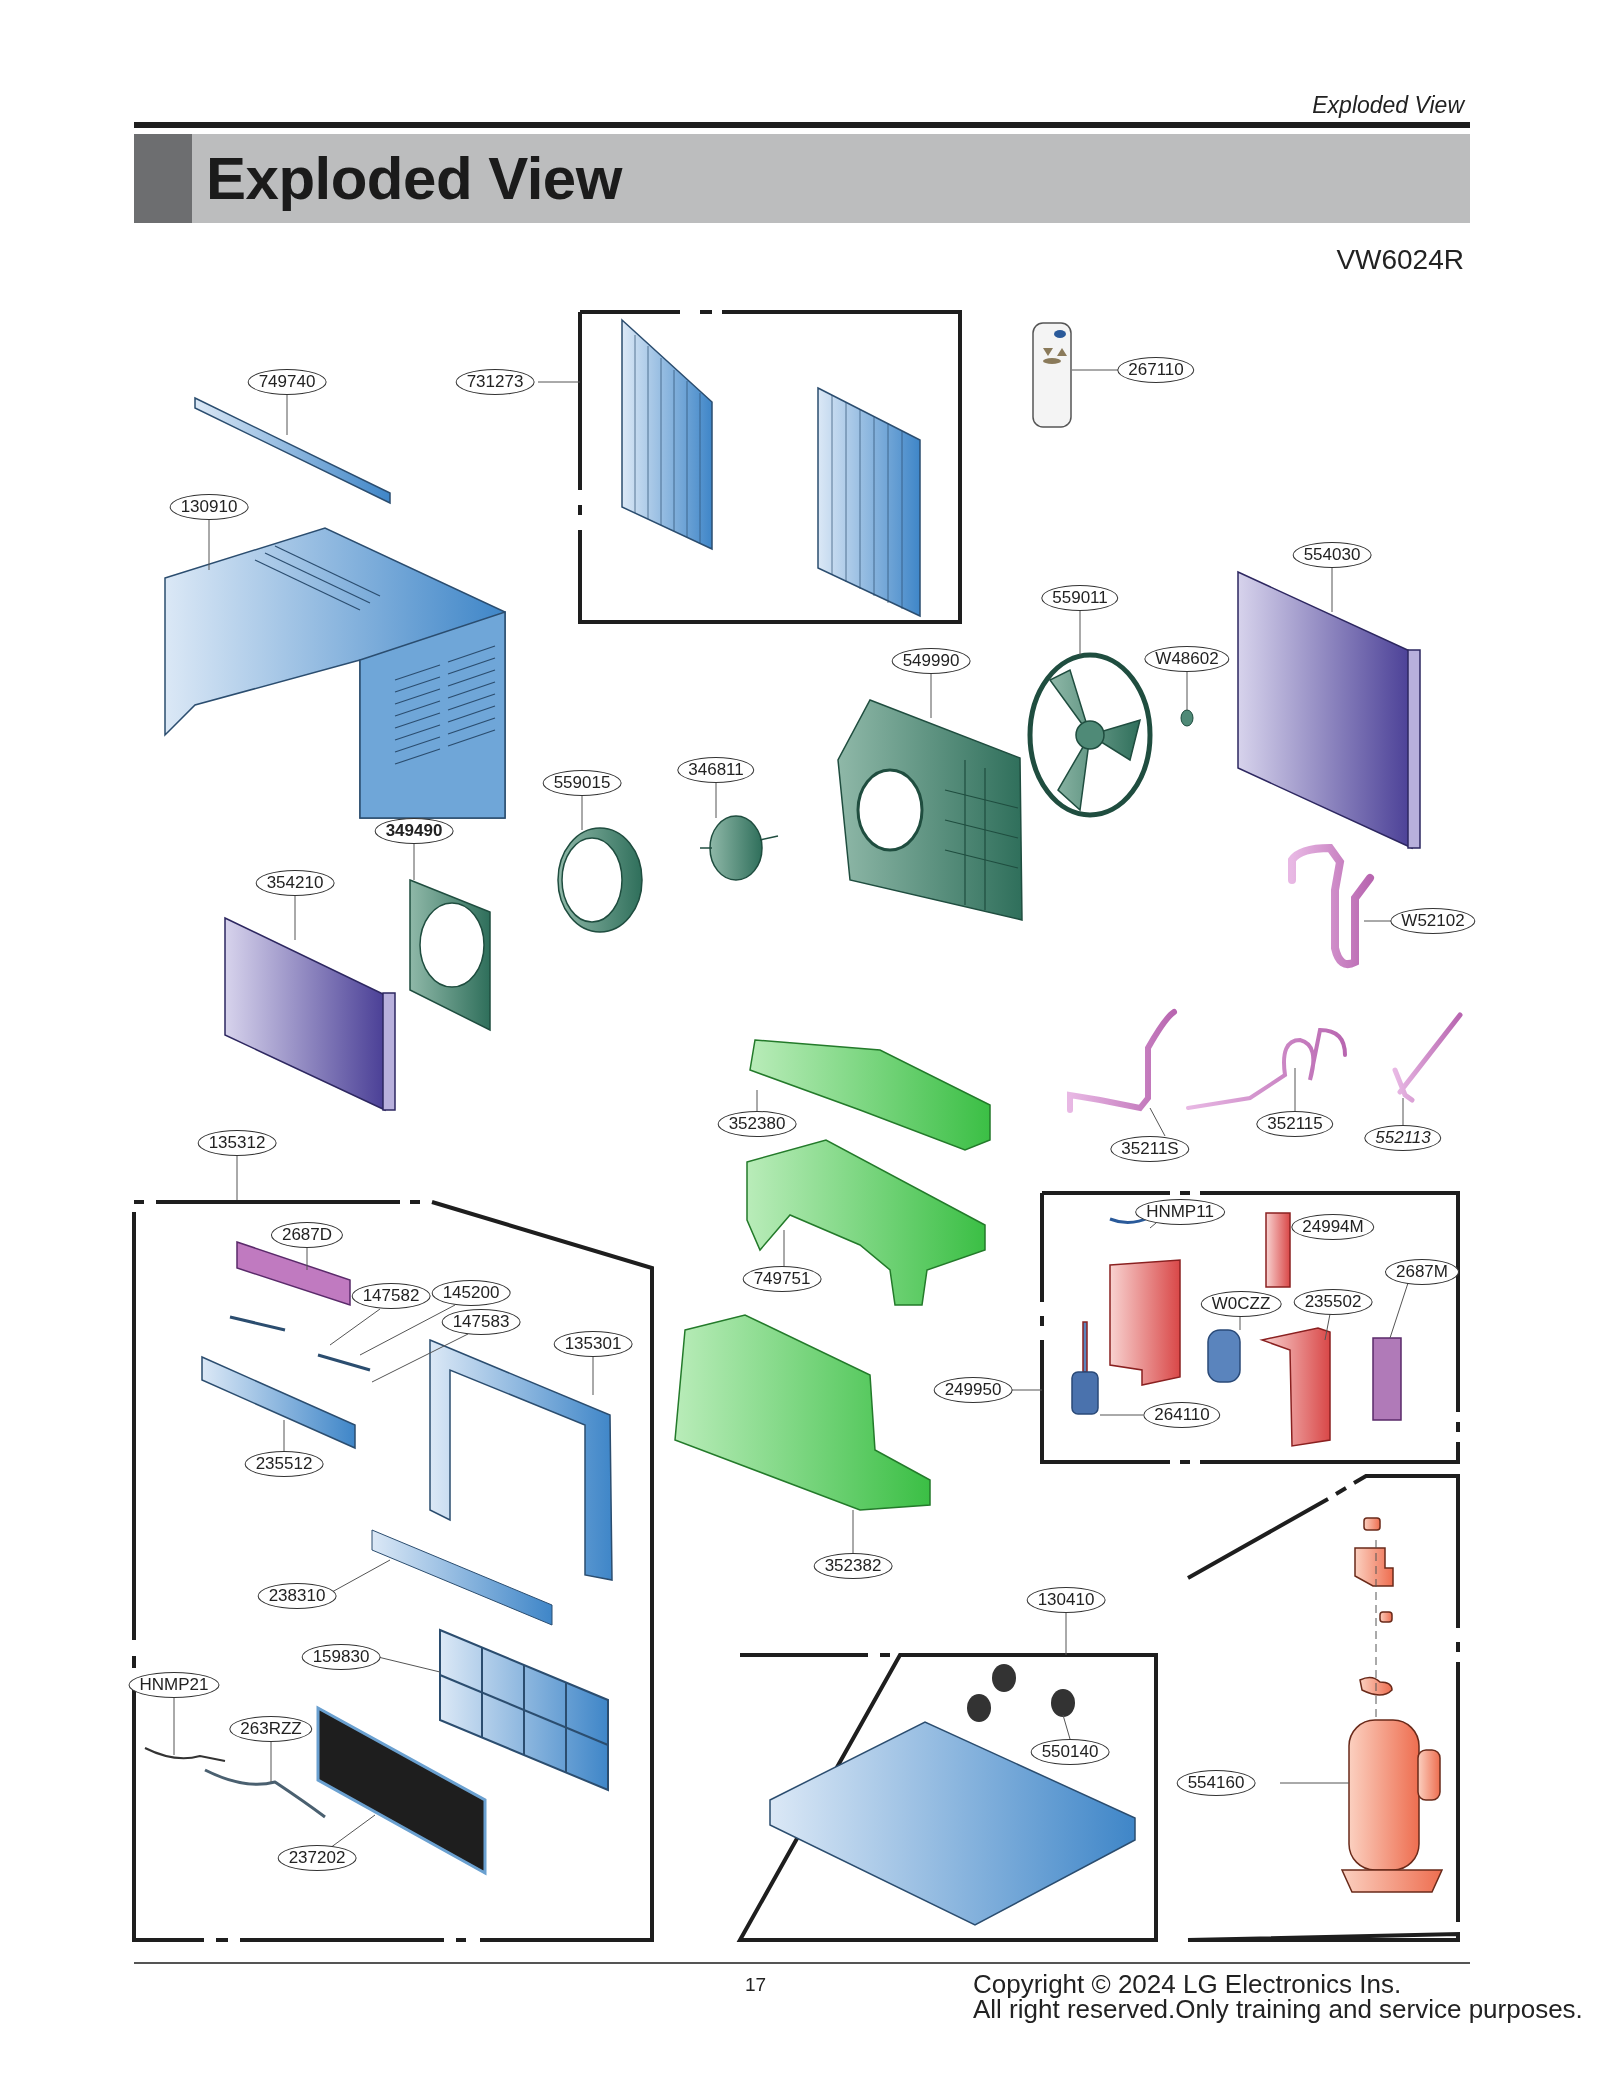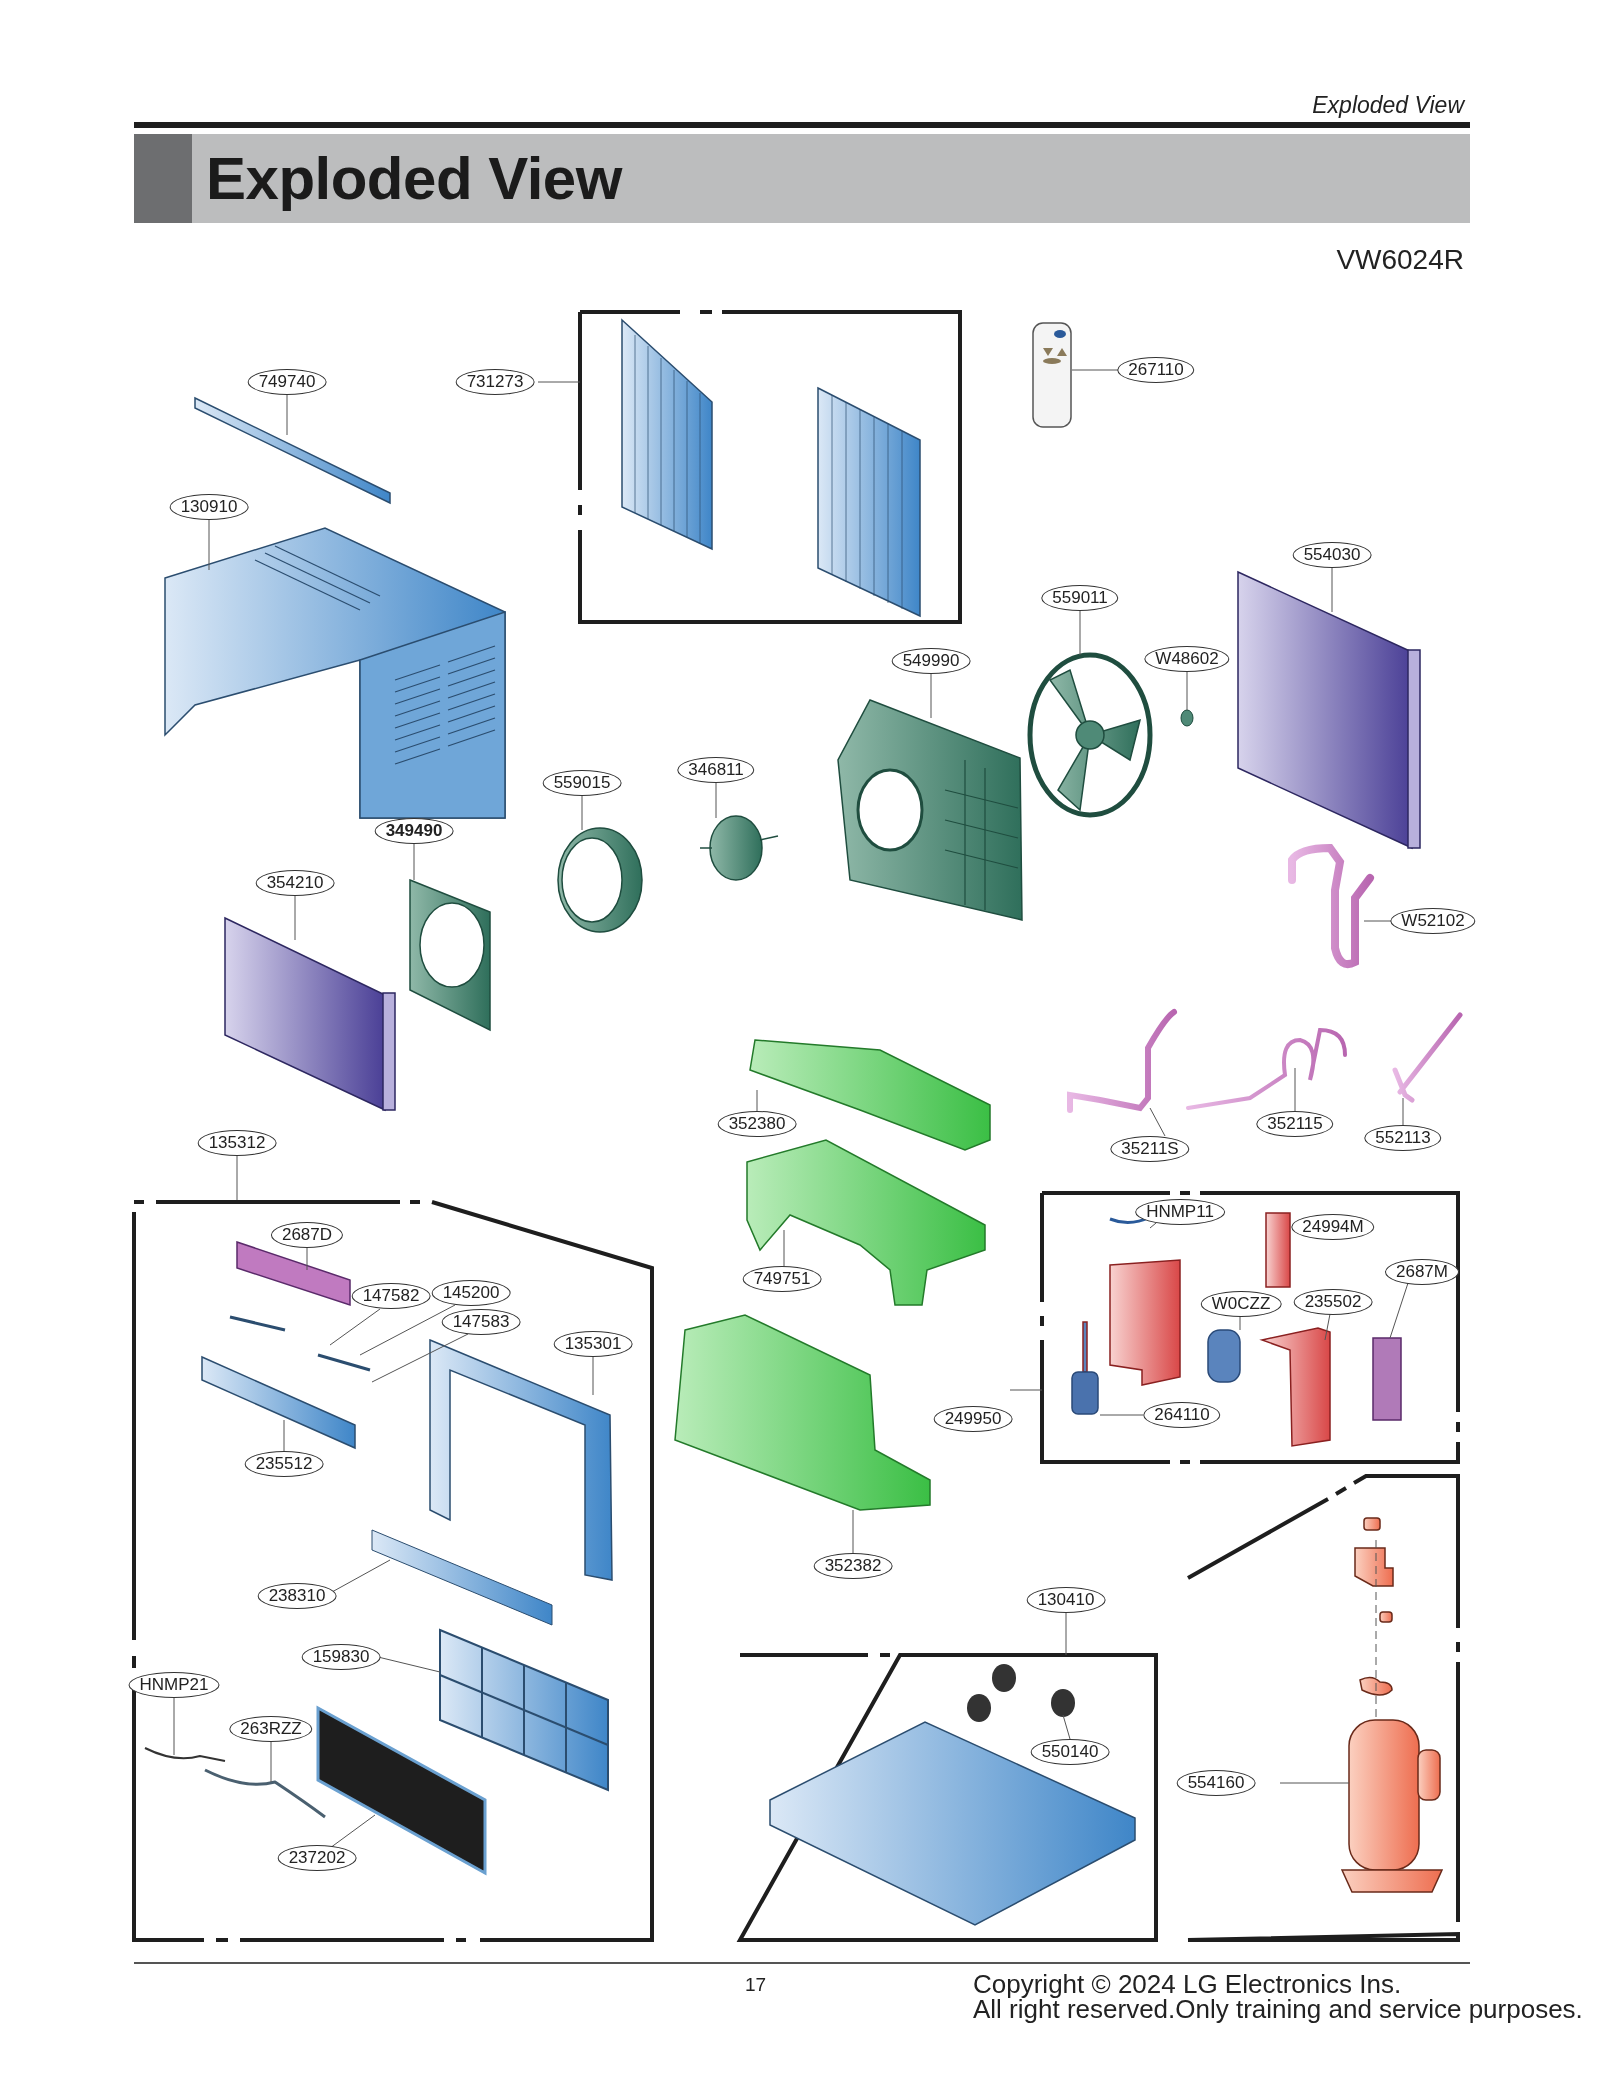--- a/index.html
+++ b/index.html
@@ -316,33 +316,33 @@
     <div class="callout" style="left: 931px; top: 661px;">549990</div>
     <div class="callout" style="left: 716px; top: 770px;">346811</div>
     <div class="callout" style="left: 582px; top: 783px;">559015</div>
     <div class="callout" style="left: 414px; top: 831px; font-weight: bold;">349490</div>
     <div class="callout" style="left: 295px; top: 883px;">354210</div>
     <div class="callout" style="left: 1433px; top: 921px;">W52102</div>
     <div class="callout" style="left: 757px; top: 1124px;">352380</div>
     <div class="callout" style="left: 1295px; top: 1124px;">352115</div>
     <div class="callout" style="left: 237px; top: 1143px;">135312</div>
     <div class="callout" style="left: 1150px; top: 1149px;">35211S</div>
-    <div class="callout" style="left: 1403px; top: 1138px;">552113</div>
+    <div class="callout" style="left: 1403px; top: 1138px; font-style: italic;">552113</div>
     <div class="callout" style="left: 1180px; top: 1212px;">HNMP11</div>
     <div class="callout" style="left: 1333px; top: 1227px;">24994M</div>
     <div class="callout" style="left: 307px; top: 1235px;">2687D</div>
     <div class="callout" style="left: 782px; top: 1279px; text-align: center;">749751</div>
     <div class="callout" style="left: 1422px; top: 1272px;">2687M</div>
     <div class="callout" style="left: 391px; top: 1296px;">147582</div>
     <div class="callout" style="left: 471px; top: 1293px;">145200</div>
     <div class="callout" style="left: 1241px; top: 1304px;">W0CZZ</div>
     <div class="callout" style="left: 1333px; top: 1302px;">235502</div>
     <div class="callout" style="left: 481px; top: 1322px;">147583</div>
     <div class="callout" style="left: 593px; top: 1344px;">135301</div>
-    <div class="callout" style="left: 973px; top: 1390px; margin-top: 29px;">249950</div>
+    <div class="callout" style="left: 973px; top: 1390px;">249950</div>
     <div class="callout" style="left: 1182px; top: 1415px;">264110</div>
     <div class="callout" style="left: 284px; top: 1464px;">235512</div>
     <div class="callout" style="left: 853px; top: 1566px;">352382</div>
     <div class="callout" style="left: 297px; top: 1596px;">238310</div>
     <div class="callout" style="left: 1066px; top: 1600px;">130410</div>
     <div class="callout" style="left: 341px; top: 1657px;">159830</div>
     <div class="callout" style="left: 174px; top: 1685px;">HNMP21</div>
     <div class="callout" style="left: 271px; top: 1729px;">263RZZ</div>
     <div class="callout" style="left: 1070px; top: 1752px;">550140</div>
     <div class="callout" style="left: 1216px; top: 1783px;">554160</div>

